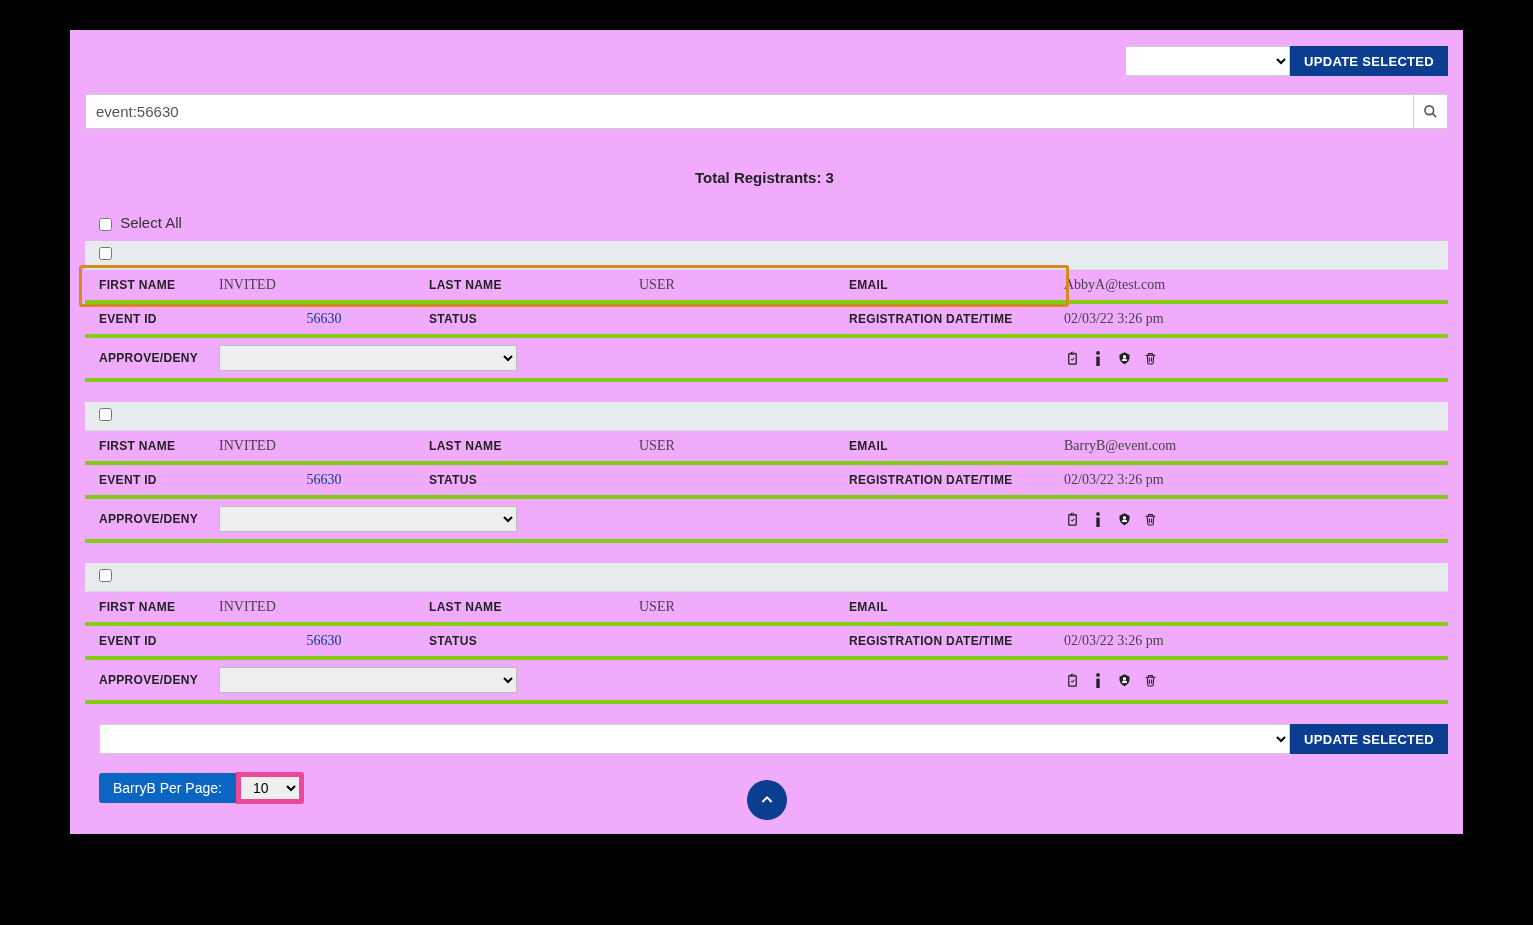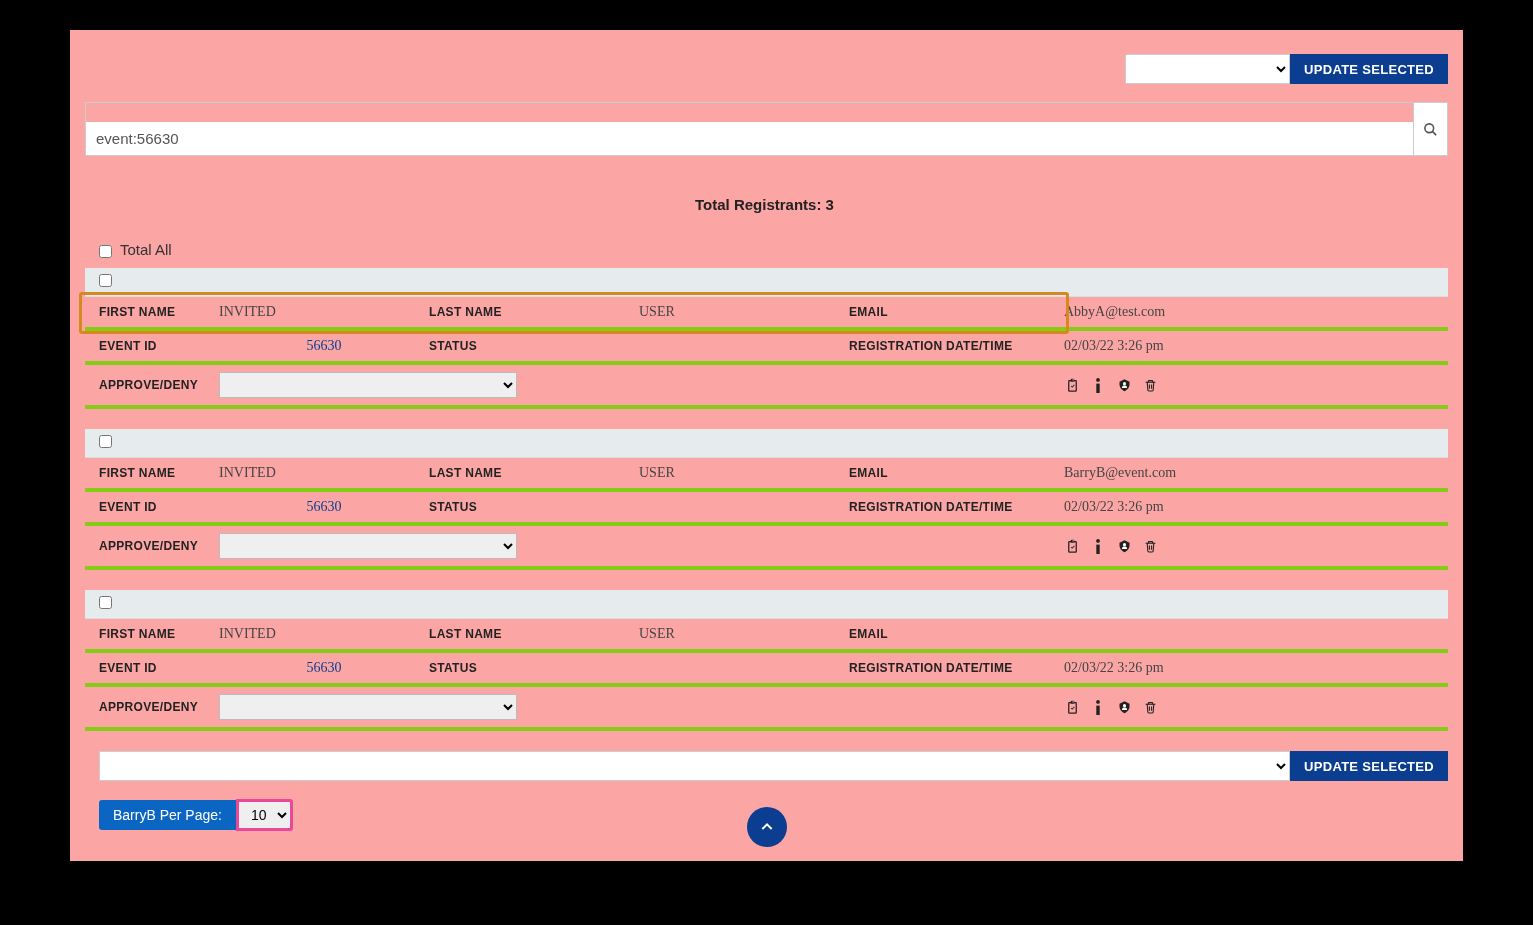--- a/index.html
+++ b/index.html
@@ -4,22 +4,22 @@
 <style>
   * { box-sizing: border-box; margin: 0; padding: 0; }
   body {
     background: #000;
     font-family: Arial, Helvetica, sans-serif;
     font-size: 14px;
     color: #333;
     padding: 30px 70px 60px 70px;
   }
   .page {
-    background: #fca5a5;
-    padding: 24px 15px 30px 15px;
+    background: #f0abfc;
+    padding: 16px 15px 30px 15px;
     min-height: 780px;
     position: relative;
   }
   .top-row {
     display: flex;
     justify-content: flex-end;
     align-items: center;
     gap: 0;
     margin-bottom: 18px;
   }
@@ -47,21 +47,20 @@
     border: 1px solid #ccc;
     margin-bottom: 40px;
   }
   .search-input {
     flex: 1;
     border: none;
     padding: 8px 10px;
     font-size: 15px;
     color: #555;
     outline: none;
-    margin-top: 19px;
   }
   .search-btn {
     width: 34px;
     border: none;
     border-left: 1px solid #ccc;
     background: #fff;
     cursor: pointer;
     display: flex;
     align-items: center;
     justify-content: center;
@@ -160,25 +159,25 @@
   }
   .ipp-label {
     background: #0b66c3;
     color: #fff;
     padding: 7px 14px;
     font-size: 14px;
     border-radius: 3px 0 0 3px;
   }
   .ipp-select {
     height: 32px;
-    border: 3px solid #ec4899;
+    border: 5px solid #ec4899;
     padding: 0 8px;
     font-size: 14px;
     border-radius: 0 3px 3px 0;
-    width: 57px;
+    width: 68px;
   }
   .scroll-top {
     position: absolute;
     left: 50%;
     transform: translateX(-50%);
     bottom: 14px;
     width: 40px;
     height: 40px;
     border-radius: 50%;
     background: #0b3d91;
@@ -208,21 +207,21 @@
             <line x1="15" y1="15" x2="21" y2="21"></line>
           </svg>
       </span>
     </button>
   </div>
 
   <div class="total-row">Total Registrants: 3</div>
 
   <div class="select-all-row">
     <input type="checkbox" style="">
-    <span>Total All</span>
+    <span>Select All</span>
   </div>
 
   <div id="cards">
       <div class="card">
         <div class="card-check"><input type="checkbox" style=""></div>
         <div class="card-row highlight">
           <span class="lbl">FIRST NAME</span>
           <span class="val">INVITED</span>
           <span class="lbl">LAST NAME</span>
           <span class="val">USER</span>

